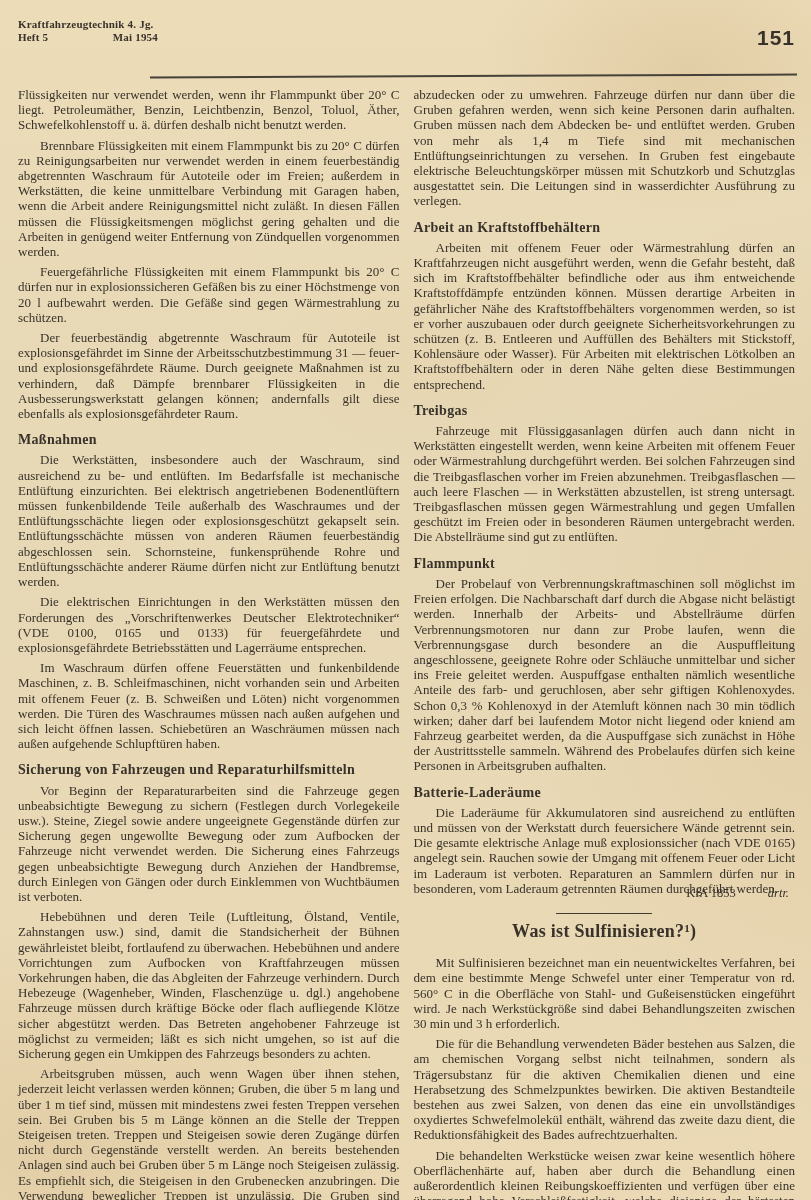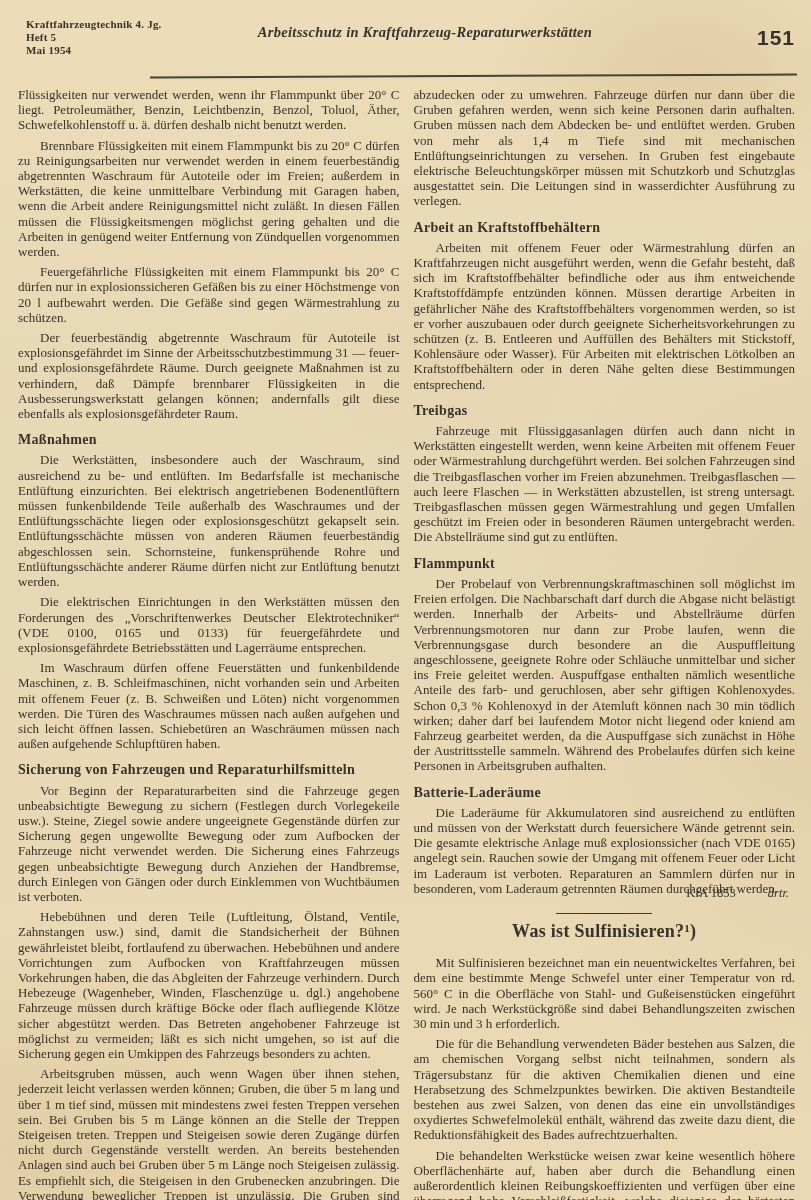--- a/index.html
+++ b/index.html
@@ -14,24 +14,24 @@
       radial-gradient(ellipse 300px 200px at 85% 6%, rgba(188,149,92,.20), transparent 70%),
       radial-gradient(ellipse 500px 320px at 8% 96%, rgba(188,149,92,.16), transparent 70%),
       radial-gradient(ellipse 420px 640px at 100% 55%, rgba(196,158,100,.14), transparent 72%),
       radial-gradient(ellipse 260px 160px at 55% 30%, rgba(210,180,120,.10), transparent 70%),
       linear-gradient(180deg, #ecdcb8, #e7d8b6 40%, #ead9b4);
   }
 
   
   .header { position:relative; padding:18px 16px 0 18px; height:30px; }
   .masthead {
-    position:absolute; left:26px; top:18px; width:150px;
+    position:absolute; left:18px; top:18px; width:150px;
     font-weight:bold; font-size:11px; line-height:13px; letter-spacing:.2px;
   }
-  .masthead .row2 { display:flex; justify-content:space-between; width:140px;flex-direction:column; }
+  .masthead .row2 { display:flex; justify-content:space-between; width:140px; }
   .running-title {
     position:absolute; left:240px; top:24px; width:370px; text-align:center;
     font-style:italic; font-weight:bold; font-size:14.5px; letter-spacing:.3px;
     white-space:nowrap;
   }
   .page-number {
     position:absolute; right:16px; top:14px;
     font-family:"Liberation Sans", sans-serif;
     font-size:21px; font-weight:bold; letter-spacing:1px;margin-top:12px;
   }
@@ -62,21 +62,20 @@
 <div class="page">
 
   <div class="header">
     <div class="masthead">
       <div>Kraftfahrzeugtechnik 4. Jg.</div>
       <div class="row2">
         <span>Heft 5</span>
         <span>Mai 1954</span>
       </div>
     </div>
-    <div class="running-title">Arbeitsschutz in Kraftfahrzeug-Reparaturwerkstätten</div>
     <div class="page-number">151</div>
   </div>
   <hr class="header-rule">
 
   <div class="columns">
     <div class="col" id="left-col">
         <p class="para cont">Flüssigkeiten nur verwendet werden, wenn ihr Flammpunkt über 20° C liegt. Petroleumäther, Benzin, Leichtbenzin, Benzol, Toluol, Äther, Schwefelkohlenstoff u. ä. dürfen deshalb nicht benutzt werden.</p>
         <p class="para">Brennbare Flüssigkeiten mit einem Flammpunkt bis zu 20° C dürfen zu Reinigungsarbeiten nur verwendet werden in einem feuerbeständig abgetrennten Waschraum für Autoteile oder im Freien; außerdem in Werkstätten, die keine unmittelbare Verbindung mit Garagen haben, wenn die Arbeit andere Reinigungsmittel nicht zuläßt. In diesen Fällen müssen die Flüssigkeitsmengen möglichst gering gehalten und die Arbeiten in genügend weiter Entfernung von Zündquellen vorgenommen werden.</p>
         <p class="para">Feuergefährliche Flüssigkeiten mit einem Flammpunkt bis 20° C dürfen nur in explosionssicheren Gefäßen bis zu einer Höchstmenge von 20 l aufbewahrt werden. Die Gefäße sind gegen Wärmestrahlung zu schützen.</p>
         <p class="para">Der feuerbeständig abgetrennte Waschraum für Autoteile ist explosionsgefährdet im Sinne der Arbeitsschutzbestimmung 31 — feuer- und explosionsgefährdete Räume. Durch geeignete Maßnahmen ist zu verhindern, daß Dämpfe brennbarer Flüssigkeiten in die Ausbesserungswerkstatt gelangen können; andernfalls gilt diese ebenfalls als explosionsgefährdeter Raum.</p>

